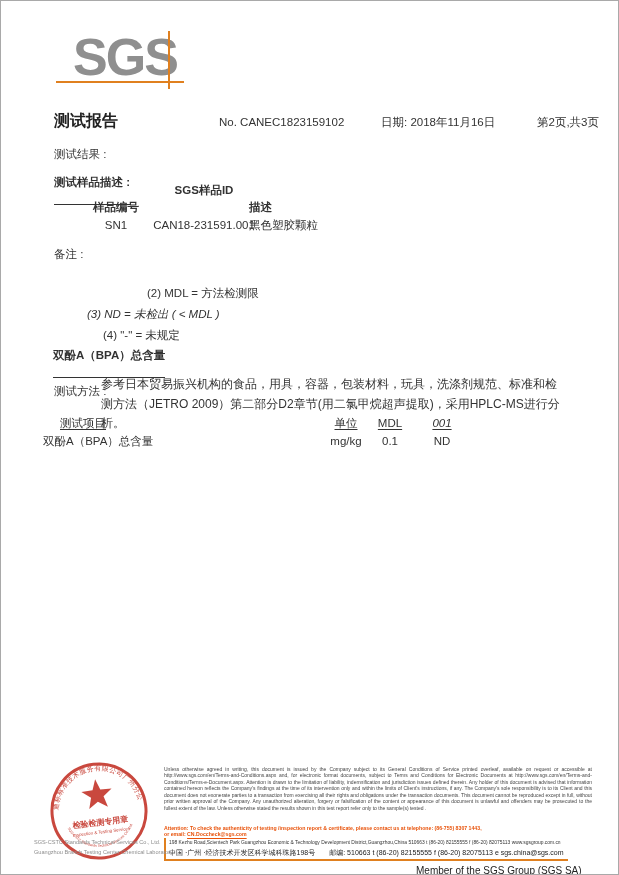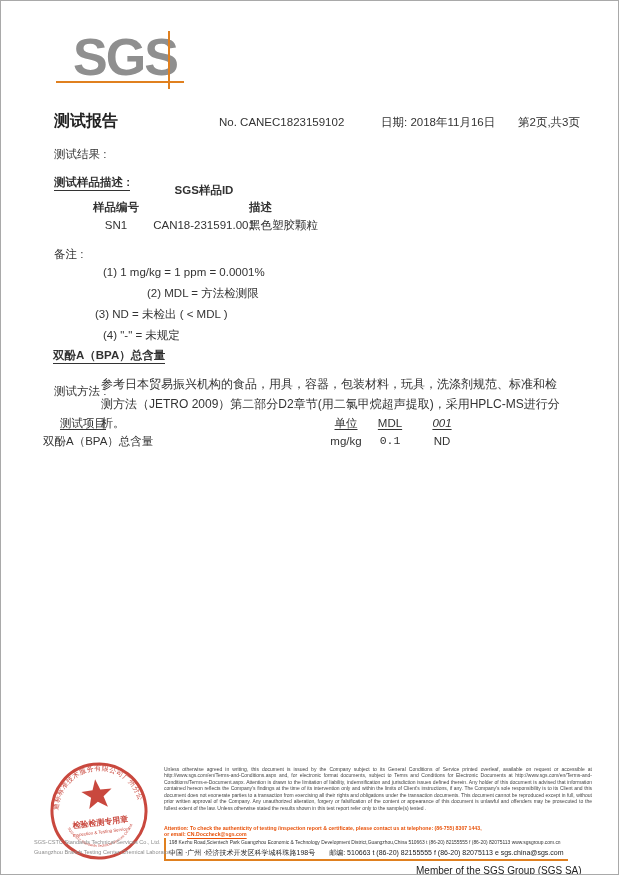--- a/index.html
+++ b/index.html
@@ -20,21 +20,21 @@
   .ctr{text-align:center;}
   .logo-text{
     position:absolute;left:72px;top:30px;
     font-size:52px;font-weight:900;letter-spacing:-2px;
     color:#8f8f8f;line-height:1;text-align:center;
   }
   .logo-hline{position:absolute;left:55px;top:80px;width:128px;height:2px;background:#e0801f;}
   .logo-vline{position:absolute;left:167px;top:30px;width:2px;height:58px;background:#e0801f;}
   .report-title{font-size:16px;font-weight:bold;color:#222;}
   .hdr-meta{font-size:11.5px;color:#333;}
-  .section-head{font-weight:bold;border-bottom:1px solid #333;padding-bottom:1px;}
+  .section-head{font-weight:bold;border-bottom:1px solid #333;padding-bottom:15px;}
   .method-text{
     position:absolute;left:100px;top:374px;width:462px;
     font-size:12px;line-height:19.5px;color:#333;white-space:normal;
   }
   .fineprint{
     position:absolute;left:163px;top:765px;width:428px;
     font-size:5px;line-height:6.45px;text-align:justify;color:#454545;white-space:normal;
   }
   .attention{
     position:absolute;left:163px;top:824px;width:428px;
@@ -53,49 +53,48 @@
 
 <div class="page">
 
   <div class="logo-text">SGS</div>
   <div class="logo-hline"></div>
   <div class="logo-vline"></div>
 
   <div class="t report-title" style="left:53px;top:110px;">测试报告</div>
   <div class="t hdr-meta" style="left:218px;top:114px;">No. CANEC1823159102</div>
   <div class="t hdr-meta" style="left:380px;top:114px;">日期: 2018年11月16日</div>
-  <div class="t hdr-meta" style="left:517px;top:114px;">第2页,共3页</div>
+  <div class="t hdr-meta" style="left:536px;top:114px;">第2页,共3页</div>
 
   <div class="t" style="left:53px;top:146px;text-align:right;">测试结果 :</div>
   <div class="t section-head" style="left:53px;top:174px;">测试样品描述 :</div>
 
   <div class="t b ctr" style="left:85px;top:199px;width:60px;">样品编号</div>
   <div class="t b ctr" style="left:158px;top:182px;width:90px;">SGS样品ID</div>
   <div class="t b" style="left:248px;top:199px;">描述</div>
   <div class="t ctr" style="left:85px;top:217px;width:60px;">SN1</div>
   <div class="t ctr" style="left:148px;top:217px;width:110px;">CAN18-231591.001</div>
   <div class="t" style="left:248px;top:217px;">黑色塑胶颗粒</div>
 
   <div class="t" style="left:53px;top:246px;">备注 :</div>
-  <div class="t" style="left:102px;top:264px;">(1) 1 mg/kg = 1 ppm = 0.0001%</div>
   <div class="t" style="left:102px;top:285px;margin-left:44px;">(2) MDL = 方法检测限</div>
-  <div class="t" style="left:94px;top:306px;">(3) ND = 未检出 ( &lt; MDL )</div>
+  <div class="t" style="left:86px;top:306px;font-style:italic;">(3) ND = 未检出 ( &lt; MDL )</div>
   <div class="t" style="left:102px;top:327px;">(4) "-" = 未规定</div>
 
   <div class="t section-head" style="left:52px;top:347px;">双酚A（BPA）总含量</div>
   <div class="t" style="left:53px;top:375px;margin-top:8px;">测试方法 :</div>
   <div class="method-text">参考日本贸易振兴机构的食品，用具，容器，包装材料，玩具，洗涤剂规范、标准和检测方法（JETRO 2009）第二部分D2章节(用二氯甲烷超声提取)，采用HPLC-MS进行分析。</div>
 
   <div class="t u" style="left:59px;top:415px;">测试项目</div>
   <div class="t u ctr" style="left:328px;top:415px;width:34px;">单位</div>
   <div class="t u ctr" style="left:373px;top:415px;width:32px;">MDL</div>
   <div class="t u it ctr" style="left:427px;top:415px;width:28px;">001</div>
   <div class="t" style="left:42px;top:433px;">双酚A（BPA）总含量</div>
   <div class="t ctr" style="left:328px;top:433px;width:34px;">mg/kg</div>
-  <div class="t ctr" style="left:373px;top:433px;width:32px;font-family:Liberation Mono, monospace;">0.1</div>
+  <div class="t ctr" style="left:373px;top:433px;width:32px;">0.1</div>
   <div class="t ctr" style="left:427px;top:433px;width:28px;">ND</div>
 
   <svg class="stamp-svg" viewBox="0 0 120 106">
     <g transform="rotate(-7 60 52)" opacity="0.92">
       <circle cx="60" cy="52" r="47" fill="none" stroke="#c5392e" stroke-width="3"></circle>
       <path id="arcTop" d="M 19.2,48.4 A 41,41 0 0 1 100.8,48.4" fill="none"></path>
       <text font-size="7" fill="#c5392e" letter-spacing="0.3">
         <textPath href="#arcTop" startOffset="2">通标标准技术服务有限公司广州分公司</textPath>
       </text>
       <path id="arcBottom" d="M 26.2,64.3 A 36,36 0 0 0 93.8,64.3" fill="none"></path>

